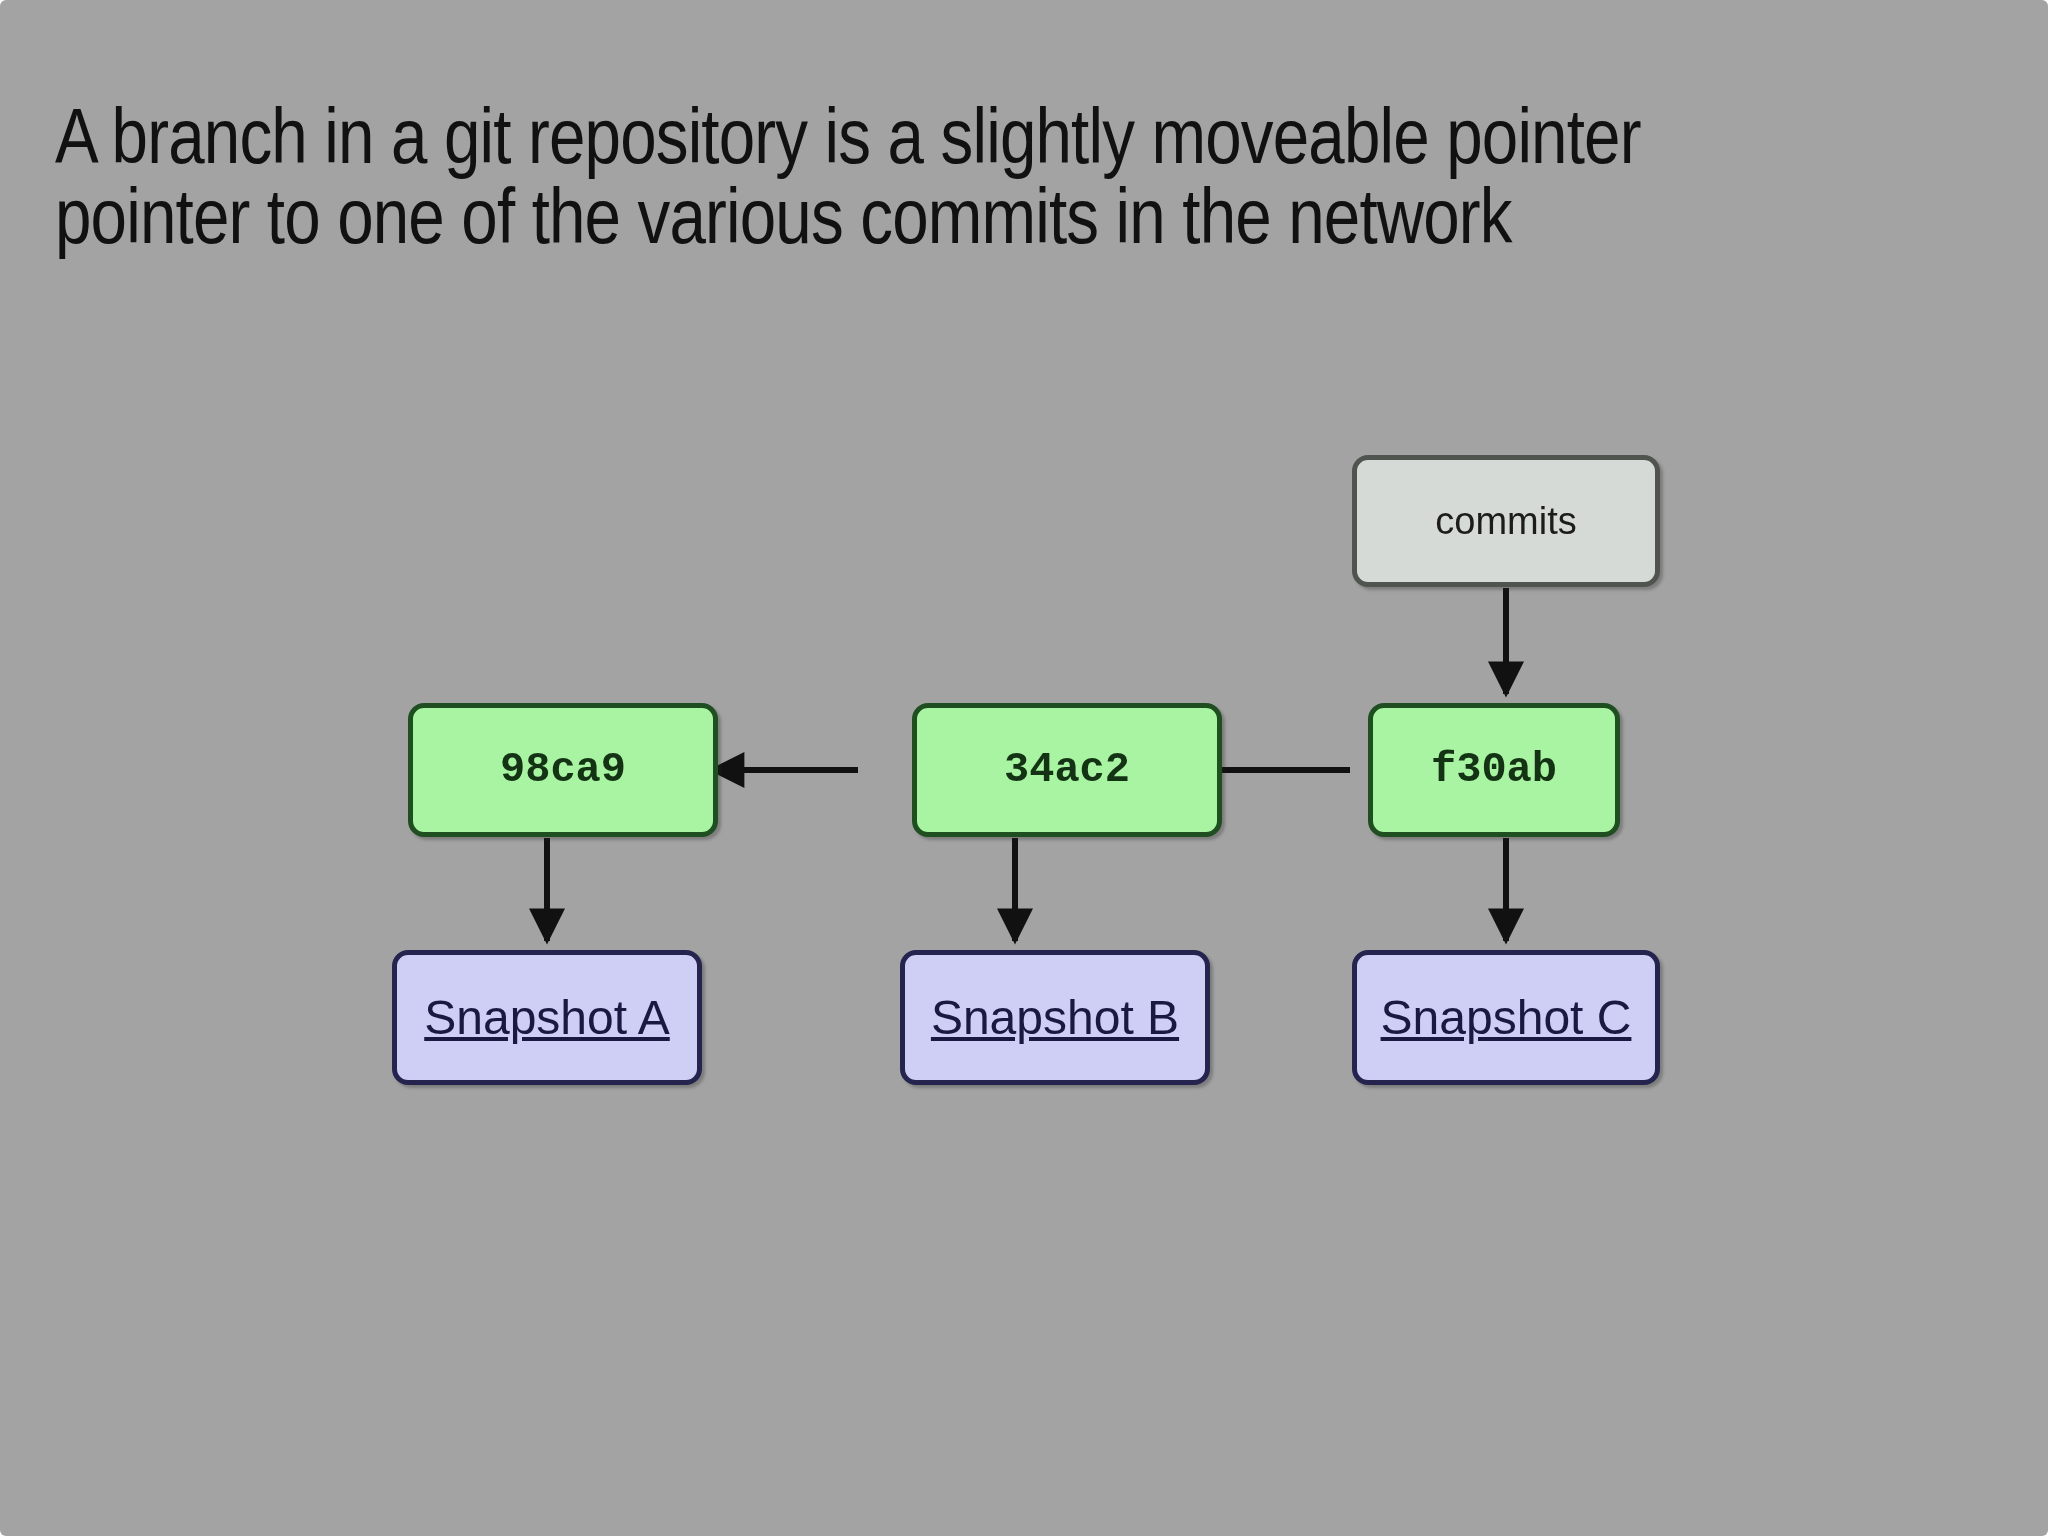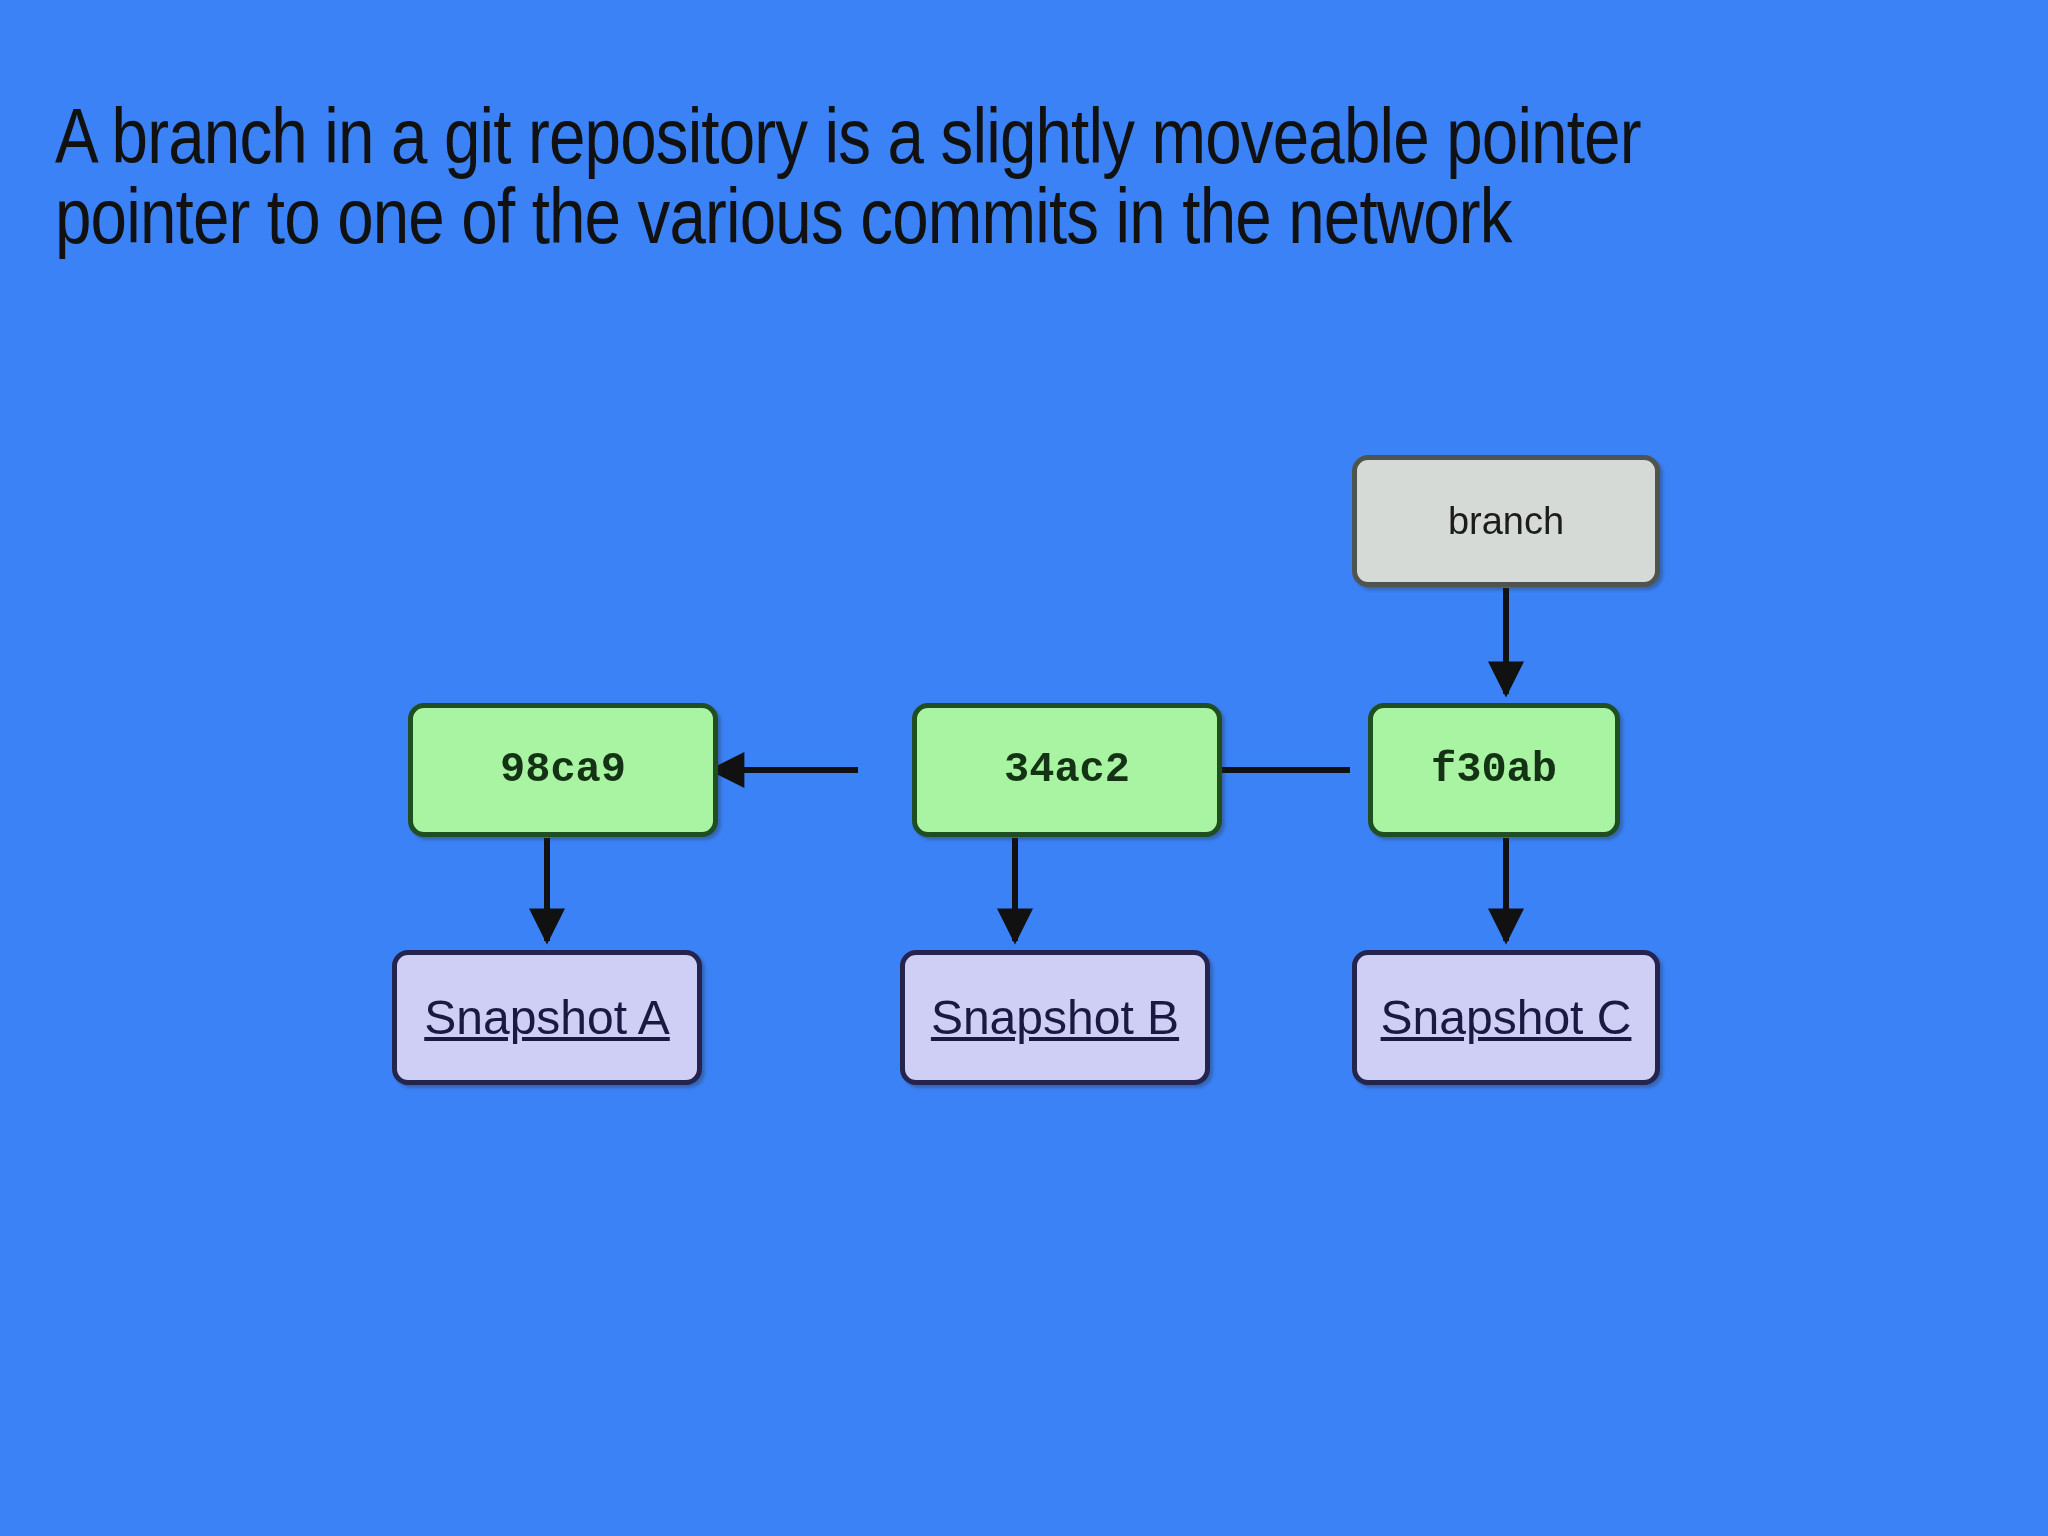--- a/index.html
+++ b/index.html
@@ -2,21 +2,21 @@
 <html style="--title-text: #111111; --branch-fill: #d6dad6; --branch-border: #50544f; --commit-fill: #a9f4a3; --commit-border: #1f4f21; --snapshot-fill: #cfcef5; --snapshot-border: #24244f; --arrow: #111111;"><head>
 <meta charset="utf-8">
 <style>
   html, body {
     margin: 0; padding: 0;
     width: 2048px; height: 1536px;
     background: #ffffff;
     font-family: "Liberation Sans", sans-serif;
     overflow: hidden;
   }
-  .stage { position: relative; width: 2048px; height: 1536px; background: #3b82f6; }
+  .stage { position: relative; width: 2048px; height: 1536px; background: #a3a3a3; border-radius: 6px; }
 
   .title {
     position: absolute;
     left: 55px; top: 96px;
     font-size: 78px;
     line-height: 80px;
     color: var(--title-text, #111);
     letter-spacing: -1px;
     transform: scaleX(0.84);
     transform-origin: left top;
@@ -84,21 +84,21 @@
     </defs>
     <line x1="1506" y1="588" x2="1506" y2="694" marker-end="url(#arrowhead)"></line>
     <line x1="1350" y1="770" x2="1180" y2="770" marker-end="url(#arrowhead)"></line>
     <line x1="858" y1="770" x2="712" y2="770" marker-end="url(#arrowhead)"></line>
     <line x1="547" y1="838" x2="547" y2="941" marker-end="url(#arrowhead)"></line>
     <line x1="1015" y1="838" x2="1015" y2="941" marker-end="url(#arrowhead)"></line>
     <line x1="1506" y1="838" x2="1506" y2="941" marker-end="url(#arrowhead)"></line>
   </svg>
 
   <div class="node branch-node" style="left:1352px; top:455px; width:308px; height:132px;">
-    <span>branch</span>
+    <span>commits</span>
   </div>
 
   <div class="node commit-node" style="left:392px; top:703px; width:310px; height:134px;">
     <span>98ca9</span>
   </div>
   <div class="node commit-node" style="left:896px; top:703px; width:310px; height:134px;">
     <span>34ac2</span>
   </div>
   <div class="node commit-node" style="left:1352px; top:703px; width:252px; height:134px;">
     <span>f30ab</span>

